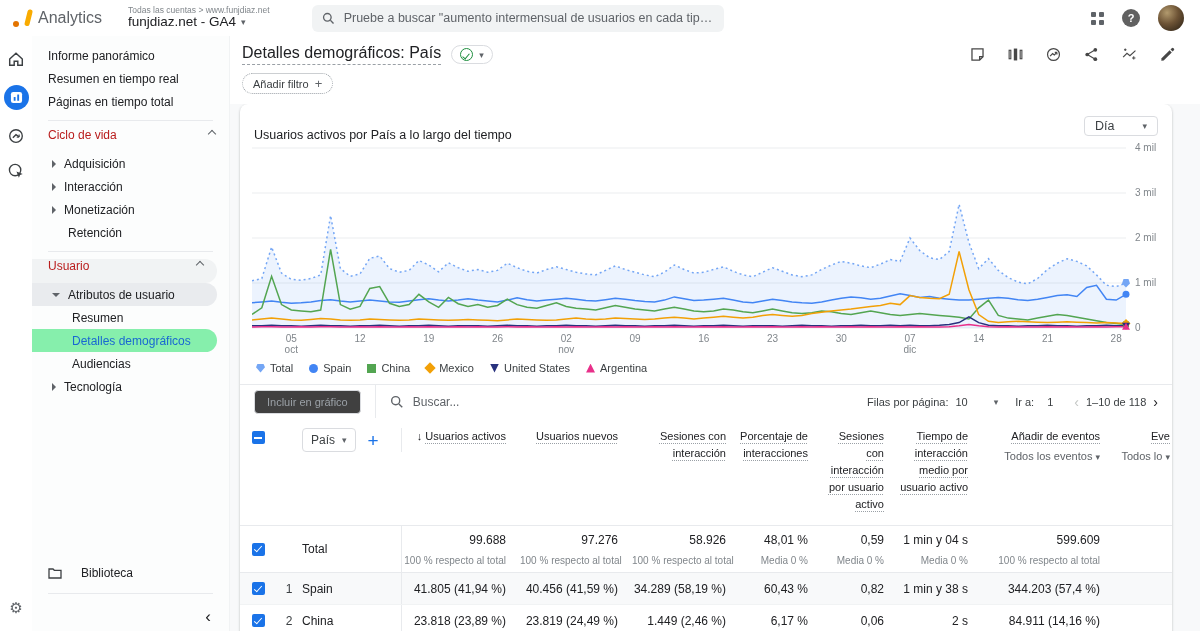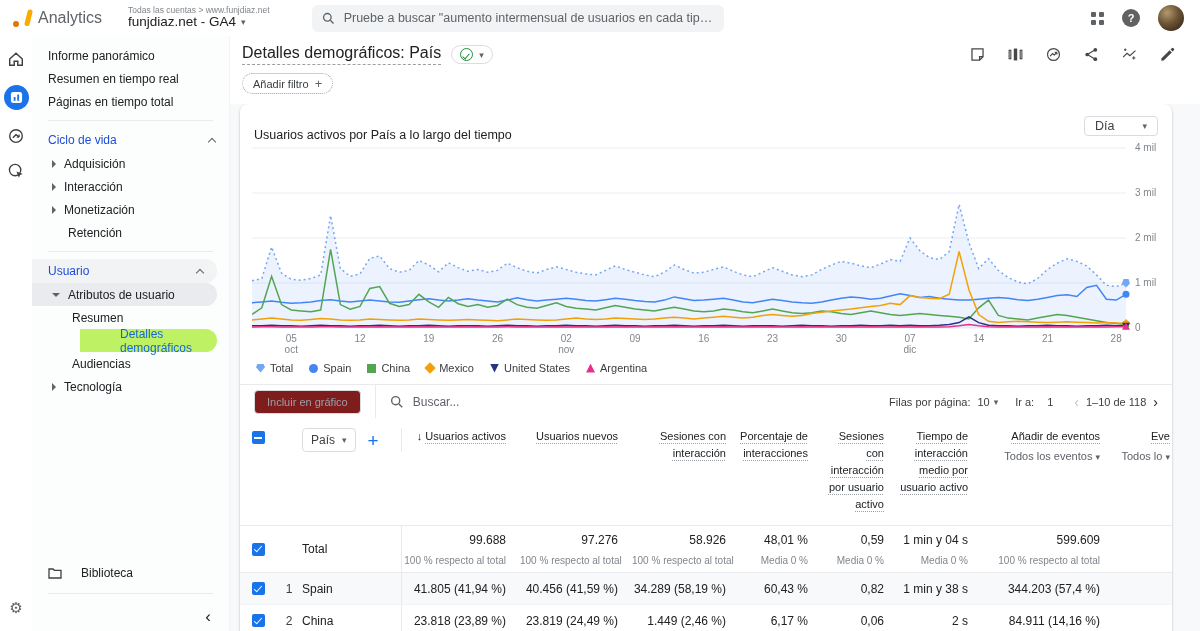--- a/index.html
+++ b/index.html
@@ -34,23 +34,23 @@
   .rail-active { width:25px; height:25px; border-radius:50%; background:#1a73e8; display:flex; align-items:center; justify-content:center; }
   .rail-gear { margin-top:auto; margin-bottom:14px; font-size:15px; color:#5f6368; }
 
   .sidenav { width:198px; background:#fcfdfd; display:flex; flex-direction:column; padding-top:8px; font-size:12px; border-right:1px solid #f1f3f4; }
   .nav-item { height:23px; display:flex; align-items:center; color:#202124; cursor:pointer; }
   .nav-item.link { padding-left:16px; }
   .nav-item.expandable { padding-left:20px; gap:8px; }
   .nav-item.link2 { padding-left:36px; }
   .nav-item.child { padding-left:40px; }
   .nav-item.highlight { background:#e9ebee; margin-right:12px; border-radius:0 14px 14px 0; }
-  .nav-item.selected { background:#bef264; color:#1967d2; margin-right:12px; border-radius:0 14px 14px 0;margin-left:48px; }
+  .nav-item.selected { background:#86efac; color:#1967d2; margin-right:12px; border-radius:0 14px 14px 0; }
   .nav-divider { border-top:1px solid #e8eaed; margin:7px 16px 7px 16px; }
-  .nav-header { height:24px; display:flex; align-items:center; justify-content:space-between; padding:0 14px 0 16px; color:#1d4ed8; cursor:pointer; }
+  .nav-header { height:24px; display:flex; align-items:flex-start; justify-content:space-between; padding:0 14px 0 16px; color:#b91c1c; cursor:pointer; }
   .nav-header.pill { background:#f1f3f4; margin-right:12px; border-radius:0 14px 14px 0; }
   .chev-up { width:6px; height:6px; border-right:1.4px solid #5f6368; border-bottom:1.4px solid #5f6368; transform:rotate(-135deg); margin-top:3px; }
   .tri { width:0; height:0; }
   .tri.right { border-left:4px solid #5f6368; border-top:4px solid transparent; border-bottom:4px solid transparent; }
   .tri.down { border-top:4px solid #5f6368; border-left:4px solid transparent; border-right:4px solid transparent; }
   .nav-bottom { margin-top:auto; }
   .lib-item { height:26px; display:flex; align-items:center; gap:19px; padding-left:16px; cursor:pointer; }
   .collapse-row { height:30px; display:flex; align-items:center; justify-content:flex-end; padding-right:18px; }
   .collapse-arrow { font-size:17px; color:#202124; cursor:pointer; line-height:1; }
 
@@ -79,25 +79,25 @@
   .legend-item { display:flex; align-items:center; cursor:pointer; }
   .shape { display:inline-block; width:9px; height:9px; margin-right:5px; }
   .shape.circle { border-radius:50%; }
   .shape.diamond { width:8px; height:8px; transform:rotate(45deg); }
   .shape.triangle-up { clip-path:polygon(50% 0,0 100%,100% 100%); }
   .shape.triangle-down { clip-path:polygon(0 0,100% 0,50% 100%); }
   .shape.pin { clip-path:polygon(50% 100%,0 42%,18% 0,82% 0,100% 42%); }
 
   
   .tbl-controls { display:flex; align-items:center; height:34px; border-top:1px solid #e8eaed; padding:0 14px 0 14px; }
-  .btn-incluir { border:1px solid #dadce0; border-radius:4px; padding:5px 12px; font-size:11px; color:#9aa0a6; background:#7f1d1d; cursor:default; }
+  .btn-incluir { border:1px solid #dadce0; border-radius:4px; padding:5px 12px; font-size:11px; color:#9aa0a6; background:#404040; cursor:default; }
   .vdiv { width:1px; align-self:stretch; background:#e8eaed; margin:0 14px; }
   .tbl-search { display:flex; align-items:center; gap:9px; font-size:12px; color:#5f6368; flex:1; }
   .tbl-pager { display:flex; align-items:center; gap:7px; font-size:11px; color:#3c4043; }
-  .pager-dd { display:flex; align-items:center; gap:4px; margin-right:10px; cursor:pointer; }
+  .pager-dd { display:flex; align-items:center; gap:26px; margin-right:10px; cursor:pointer; }
   .pager-goto { margin:0 14px 0 6px; }
   .pg-prev { color:#c4c7c5; font-size:14px; }
   .pg-next { color:#202124; font-size:14px; cursor:pointer; }
 
   .trow { display:grid; grid-template-columns:36px 26px 100px 118px 112px 108px 82px 76px 84px 132px 70px; align-items:center; }
   .thead { border-bottom:1px solid #e8eaed; align-items:start; padding:10px 0 12px 0; min-height:74px; }
   .cell-cb { display:flex; justify-content:center; }
   .cb { width:13px; height:13px; border-radius:2px; background:#1a73e8; position:relative; cursor:pointer; }
   .cb.ind::after { content:""; position:absolute; left:2.5px; top:5.5px; width:8px; height:2px; background:#fff; }
   .cb.checked::after { content:""; position:absolute; left:4.5px; top:1.5px; width:3px; height:7px; border:solid #fff; border-width:0 1.8px 1.8px 0; transform:rotate(42deg); }

